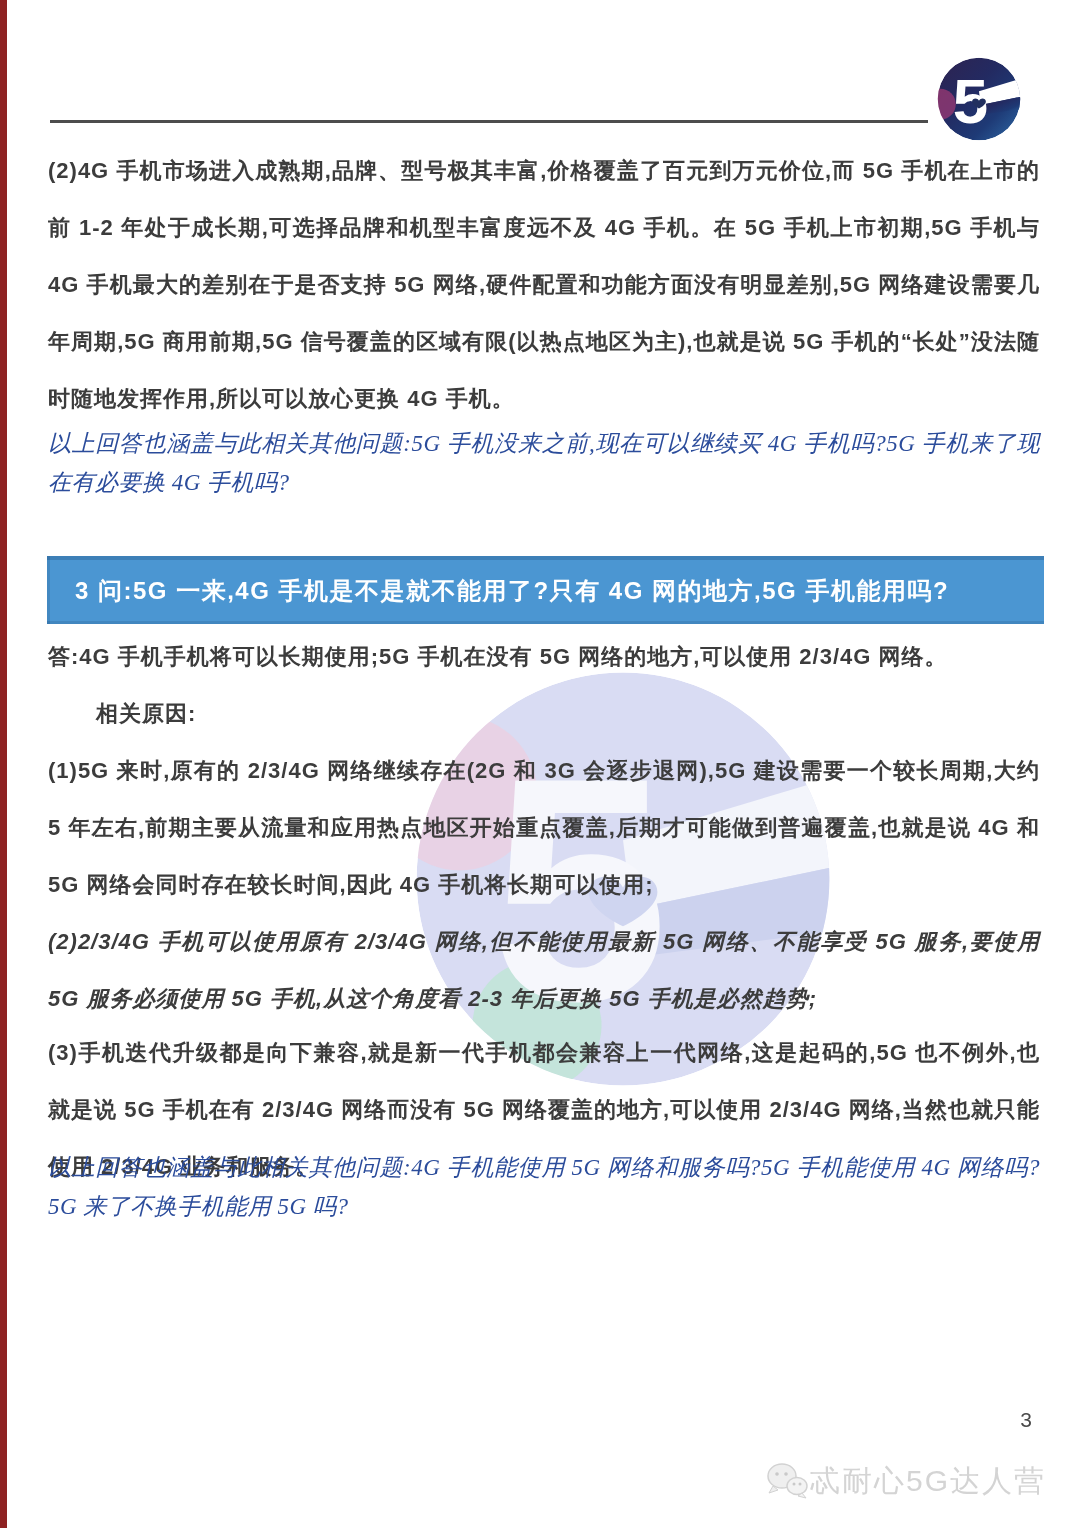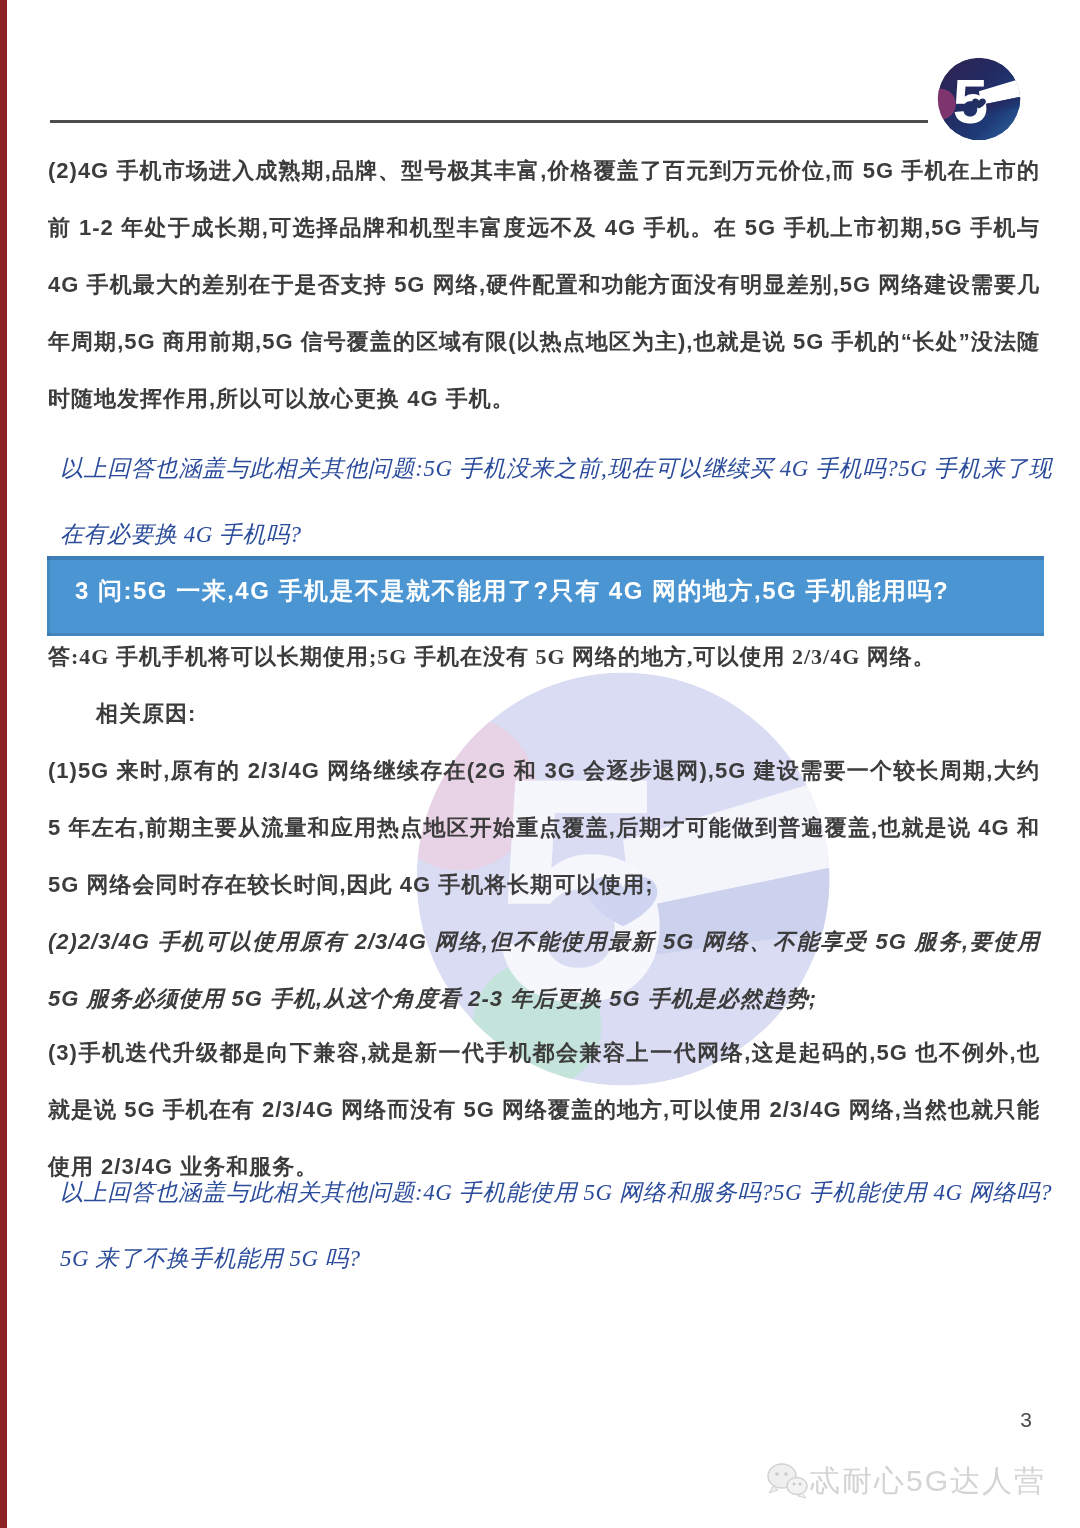--- a/index.html
+++ b/index.html
@@ -19,37 +19,37 @@
   .logo { position:absolute; left:936px; top:56px; width:86px; height:86px; }
   .watermark { position:absolute; left:408px; top:664px; width:430px; height:430px; }
 
   .body {
     position:absolute; left:48px; width:992px; margin:0;
     font-weight:700; font-size:22px; line-height:57px;
     color:#3c3c3c; text-align:justify; text-align-last:left;
     letter-spacing:1px; z-index:2;
   }
   .blue {
-    position:absolute; left:48px; width:992px; margin:12px;
+    position:absolute; left:48px; width:992px; margin:0;
     font-family:"Liberation Serif","DejaVu Serif",serif;
-    font-style:italic; font-weight:400; font-size:23px; line-height:66px;
+    font-style:italic; font-weight:400; font-size:23px; line-height:39px;
     color:#2b4c9b; text-align:justify; text-align-last:left;
     letter-spacing:0.5px; z-index:2;
   }
   .p2      { top:142px; }
   .b1      { top:424px; }
-  .answer  { top:628px;font-family:Liberation Serif, serif; }
+  .answer  { top:628px; }
   .rh      { top:685px;margin-left:48px; }
   .r1      { top:742px; }
   .r2      { top:913px;font-style:italic; }
   .r3      { top:1024px; }
   .b2      { top:1148px; }
 
   .banner {
-    position:absolute; left:47px; top:556px; width:997px; height:80px;
+    position:absolute; left:47px; top:556px; width:997px; height:68px;
     background:#4b96d2; z-index:2;
     box-shadow: inset 0 4px 0 rgba(25,70,115,0.28),
                 inset 0 -3px 0 rgba(25,70,115,0.20),
                 inset 3px 0 0 rgba(25,70,115,0.18);
   }
   .banner span {
     display:block; padding-left:28px;
     font-weight:700; font-size:24px; line-height:69px;
     color:#ffffff; letter-spacing:1.5px;
   }

